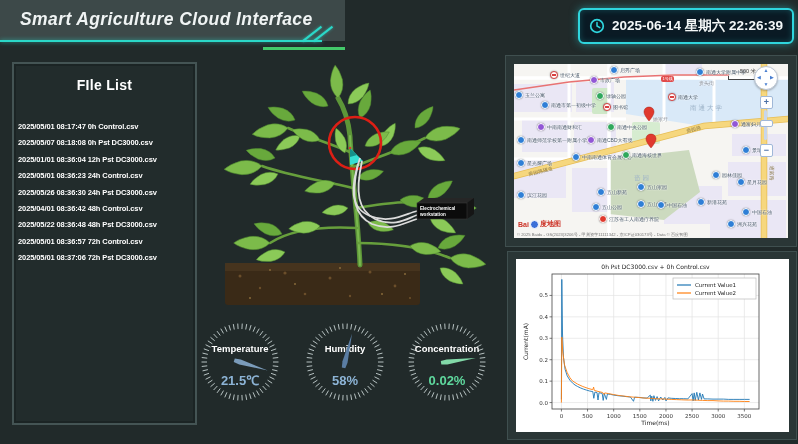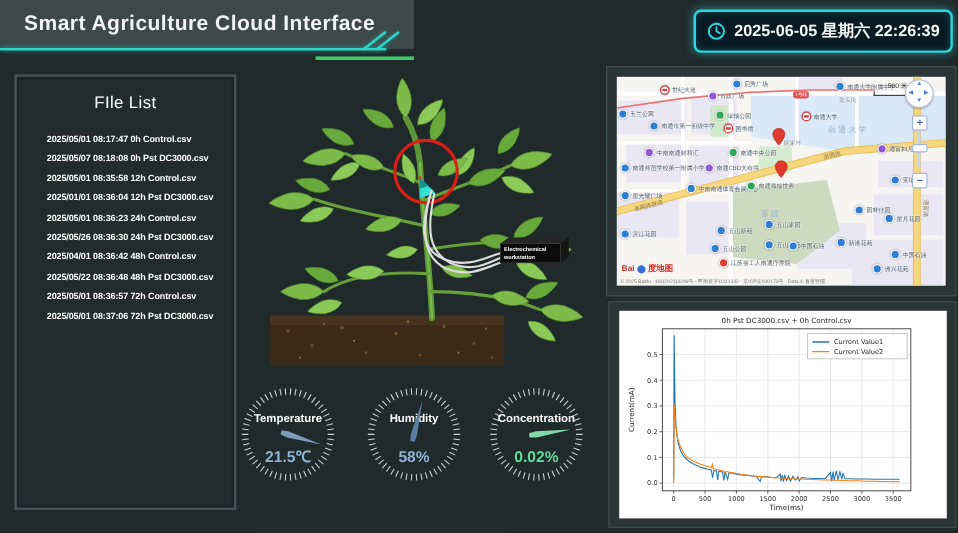--- a/index.html
+++ b/index.html
@@ -2,36 +2,36 @@
 <html><head>
 <meta charset="utf-8">
 <style>
   html,body{margin:0;padding:0;background:#161d1d;}
   #app{position:relative;width:798px;height:444px;background:#212a2a;overflow:hidden;
        font-family:"Liberation Sans",sans-serif;}
   .abs{position:absolute;}
 
   
   #header-band{left:0;top:0;width:345px;height:41px;background:#3d4949;}
-  #page-title{left:20px;top:9px;font-size:17.5px;font-weight:bold;color:#f0f4f4;letter-spacing:.4px;white-space:nowrap;}
+  #page-title{left:20px;top:9px;font-size:17.5px;font-weight:bold;color:#f0f4f4;letter-spacing:.4px;white-space:nowrap;font-style:italic;}
   #accent-teal{left:0;top:40px;width:322px;height:2px;background:#2bd8c8;box-shadow:0 0 4px rgba(43,216,200,.7);}
   .slash{width:24px;height:2px;background:#2bd8c8;transform:rotate(-38deg);box-shadow:0 0 3px rgba(43,216,200,.6);}
   #accent-green{left:263px;top:47px;width:82px;height:3px;background:#43c96a;}
 
   
   #clock-badge{left:578px;top:8px;width:212px;height:32px;background:#0a1a24;border:2px solid #2fd5dd;
       border-radius:6px;box-shadow:0 0 8px rgba(47,213,221,.5), inset 0 0 6px rgba(47,213,221,.25);
       display:flex;align-items:center;justify-content:center;gap:7px;}
   #clock-text{font-size:13.5px;font-weight:bold;color:#f4f8f8;white-space:nowrap;}
 
   
   #file-panel{left:12px;top:62px;width:181px;height:359px;background:#222c2c;
       border:2px solid #445454;box-shadow:inset 0 0 0 2px #1b2424;}
-  #file-title{margin-top:13px;text-align:center;font-size:14px;font-weight:normal;color:#fff;letter-spacing:.3px;}
-  #file-items{margin-top:15px;padding-left:25px;}
+  #file-title{margin-top:13px;text-align:center;font-size:14px;font-weight:bold;color:#fff;letter-spacing:.3px;}
+  #file-items{margin-top:26px;padding-left:4px;}
   .file-item{height:16.4px;line-height:16.4px;font-size:7.5px;font-weight:bold;color:#fff;
       letter-spacing:-.1px;white-space:nowrap;cursor:pointer;}
 
   
   .gauge-label{font-size:9.5px;font-weight:bold;fill:#fff;}
   .gauge-value{font-size:13px;font-weight:bold;}
 
   
   .frame{background:#2a3636;border:1px solid #3f4f4f;}
   #map-frame{left:505px;top:55px;width:290px;height:190px;}
@@ -73,29 +73,28 @@
   <div class="abs" id="accent-teal"></div>
   <div class="abs slash" style="left:300px;top:33px;"></div>
   <div class="abs slash" style="left:311px;top:33px;"></div>
   <div class="abs" id="accent-green"></div>
 
   <div class="abs" id="clock-badge">
     <svg width="16" height="16" viewBox="0 0 16 16">
       <circle cx="8" cy="8" r="6.3" fill="none" stroke="#2fd5dd" stroke-width="1.7"></circle>
       <path d="M8 4.6 L8 8 L10.8 9.6" fill="none" stroke="#2fd5dd" stroke-width="1.5" stroke-linecap="round"></path>
     </svg>
-    <span id="clock-text">2025-06-05 星期六 22:26:39</span>
+    <span id="clock-text">2025-06-14 星期六 22:26:39</span>
   </div>
 
   <div class="abs" id="file-panel">
     <div id="file-title">FIle List</div>
     <div id="file-items">
         <div class="file-item">2025/05/01 08:17:47 0h Control.csv</div>
         <div class="file-item">2025/05/07 08:18:08 0h Pst DC3000.csv</div>
-        <div class="file-item">2025/05/01 08:35:58 12h Control.csv</div>
         <div class="file-item">2025/01/01 08:36:04 12h Pst DC3000.csv</div>
         <div class="file-item">2025/05/01 08:36:23 24h Control.csv</div>
         <div class="file-item">2025/05/26 08:36:30 24h Pst DC3000.csv</div>
         <div class="file-item">2025/04/01 08:36:42 48h Control.csv</div>
         <div class="file-item">2025/05/22 08:36:48 48h Pst DC3000.csv</div>
         <div class="file-item">2025/05/01 08:36:57 72h Control.csv</div>
         <div class="file-item">2025/05/01 08:37:06 72h Pst DC3000.csv</div>
       </div>
   </div>
 

